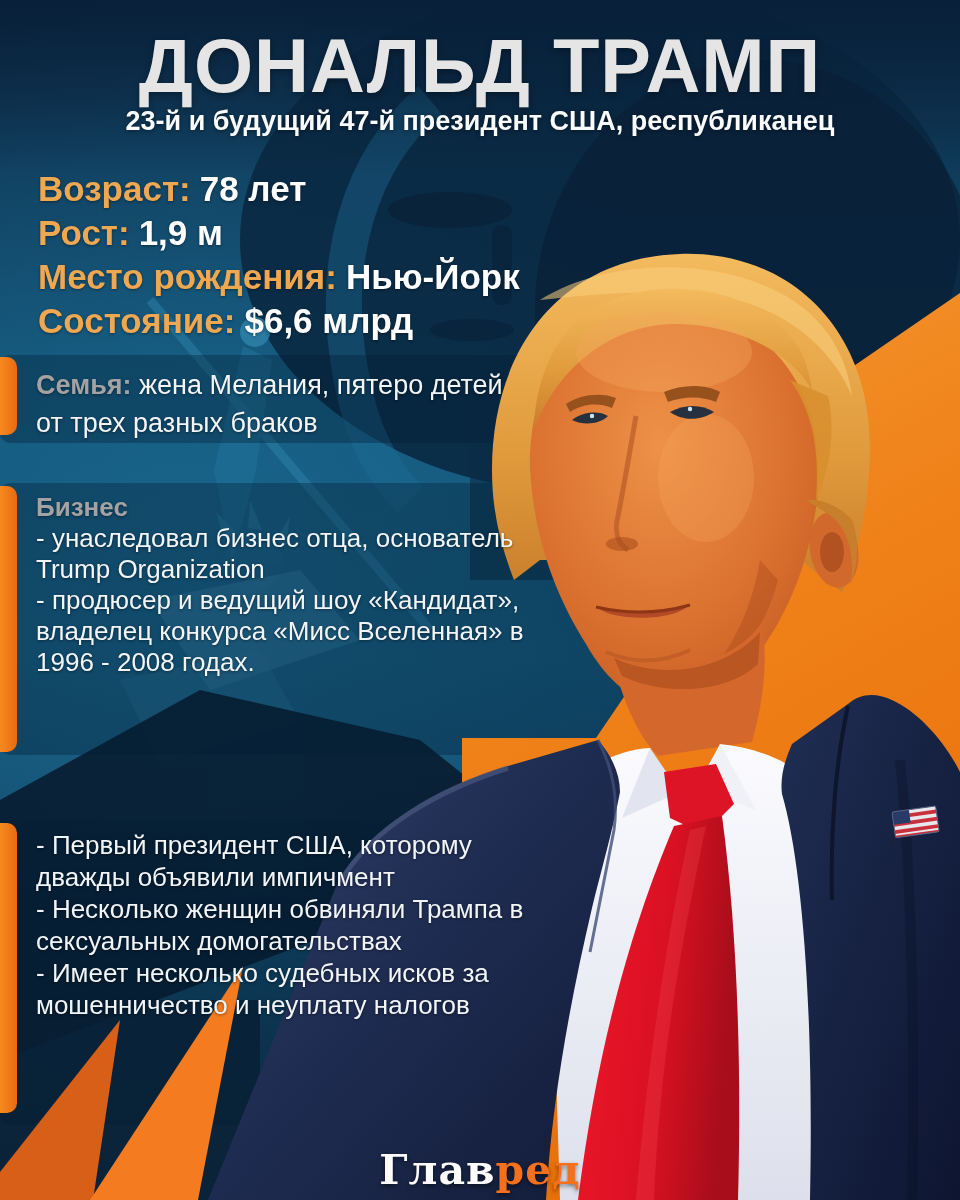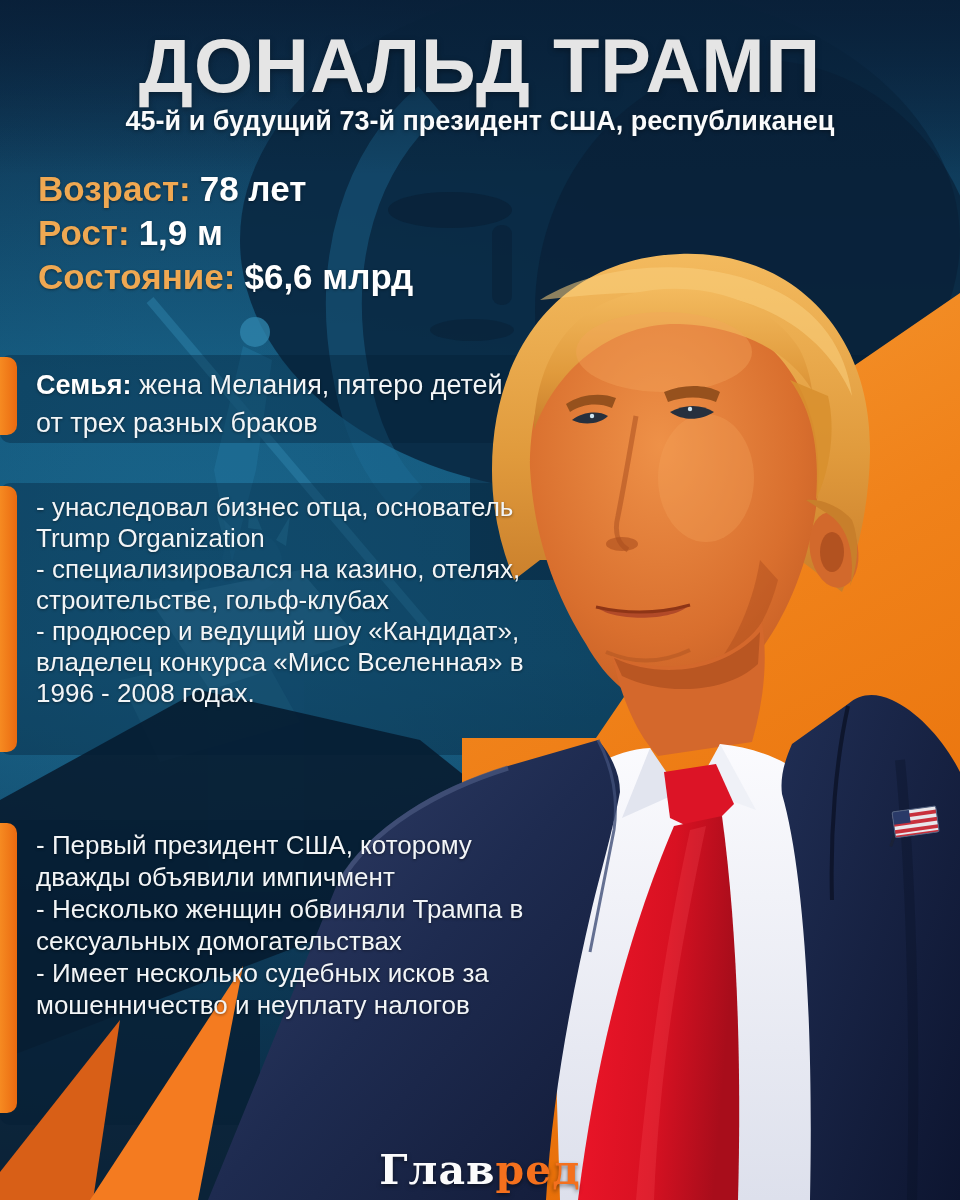--- a/index.html
+++ b/index.html
@@ -32,21 +32,21 @@
   .facts{
     position:absolute;left:38px;top:167px;font-size:35px;line-height:44px;
     text-shadow:0 1px 3px rgba(0,0,0,.4);
   }
   .fact-label{color:#EFA852;font-weight:bold;margin-right:9px;}
   .fact-value{color:#FFFFFF;font-weight:bold;}
   
   .band-text{
     position:absolute;color:#F2F5F7;text-shadow:0 1px 3px rgba(0,0,0,.45);
   }
-  .gold{color:#ffffff;font-weight:bold;}
+  .gold{color:#a3a3a3;font-weight:bold;}
   .family{left:36px;top:366px;width:470px;font-size:27px;line-height:38px;}
   .business{left:36px;top:492px;width:502px;font-size:26px;line-height:31px;}
   .scandals{left:36px;top:829px;width:515px;font-size:26px;line-height:32px;}
   
   .logo{
     position:absolute;top:1146px;left:0;width:100%;text-align:center;
     font-family:"DejaVu Serif",serif;font-weight:bold;font-size:41px;
     letter-spacing:1px;text-shadow:0 2px 4px rgba(0,0,0,.5);
   }
   .logo-white{color:#FBFBFC;}
@@ -213,35 +213,36 @@
         <rect x="0" y="0" width="44" height="26" rx="2" fill="none" stroke="#51607F" stroke-width="1"></rect>
       </g>
     </g>
   </svg>
 
   <div class="tab t1"></div>
   <div class="tab t2"></div>
   <div class="tab t3"></div>
 
   <div class="title">ДОНАЛЬД ТРАМП</div>
-  <div class="subtitle">45-й и будущий 73-й президент США, республиканец</div>
+  <div class="subtitle">23-й и будущий 47-й президент США, республиканец</div>
 
   <div class="facts">
     <div><span class="fact-label">Возраст:</span><span class="fact-value">78 лет</span></div>
     <div><span class="fact-label">Рост:</span><span class="fact-value">1,9 м</span></div>
+    <div><span class="fact-label">Место рождения:</span><span class="fact-value">Нью-Йорк</span></div>
     <div><span class="fact-label">Состояние:</span><span class="fact-value">$6,6 млрд</span></div>
   </div>
 
   <div class="band-text family">
     <span class="gold">Семья:</span> <span>жена Мелания, пятеро детей от трех разных браков</span>
   </div>
 
   <div class="band-text business">
+    <div class="gold">Бизнес</div>
     <div>- унаследовал бизнес отца, основатель Trump Organization</div>
-    <div>- специализировался на казино, отелях, строительстве, гольф-клубах</div>
     <div>- продюсер и ведущий шоу «Кандидат», владелец конкурса «Мисс Вселенная» в 1996 - 2008 годах.</div>
   </div>
 
   <div class="band-text scandals">
     <div>- Первый президент США, которому дважды объявили импичмент</div>
     <div>- Несколько женщин обвиняли Трампа в сексуальных домогательствах</div>
     <div>- Имеет несколько судебных исков за мошенничество и неуплату налогов</div>
   </div>
 
   <div class="logo">

